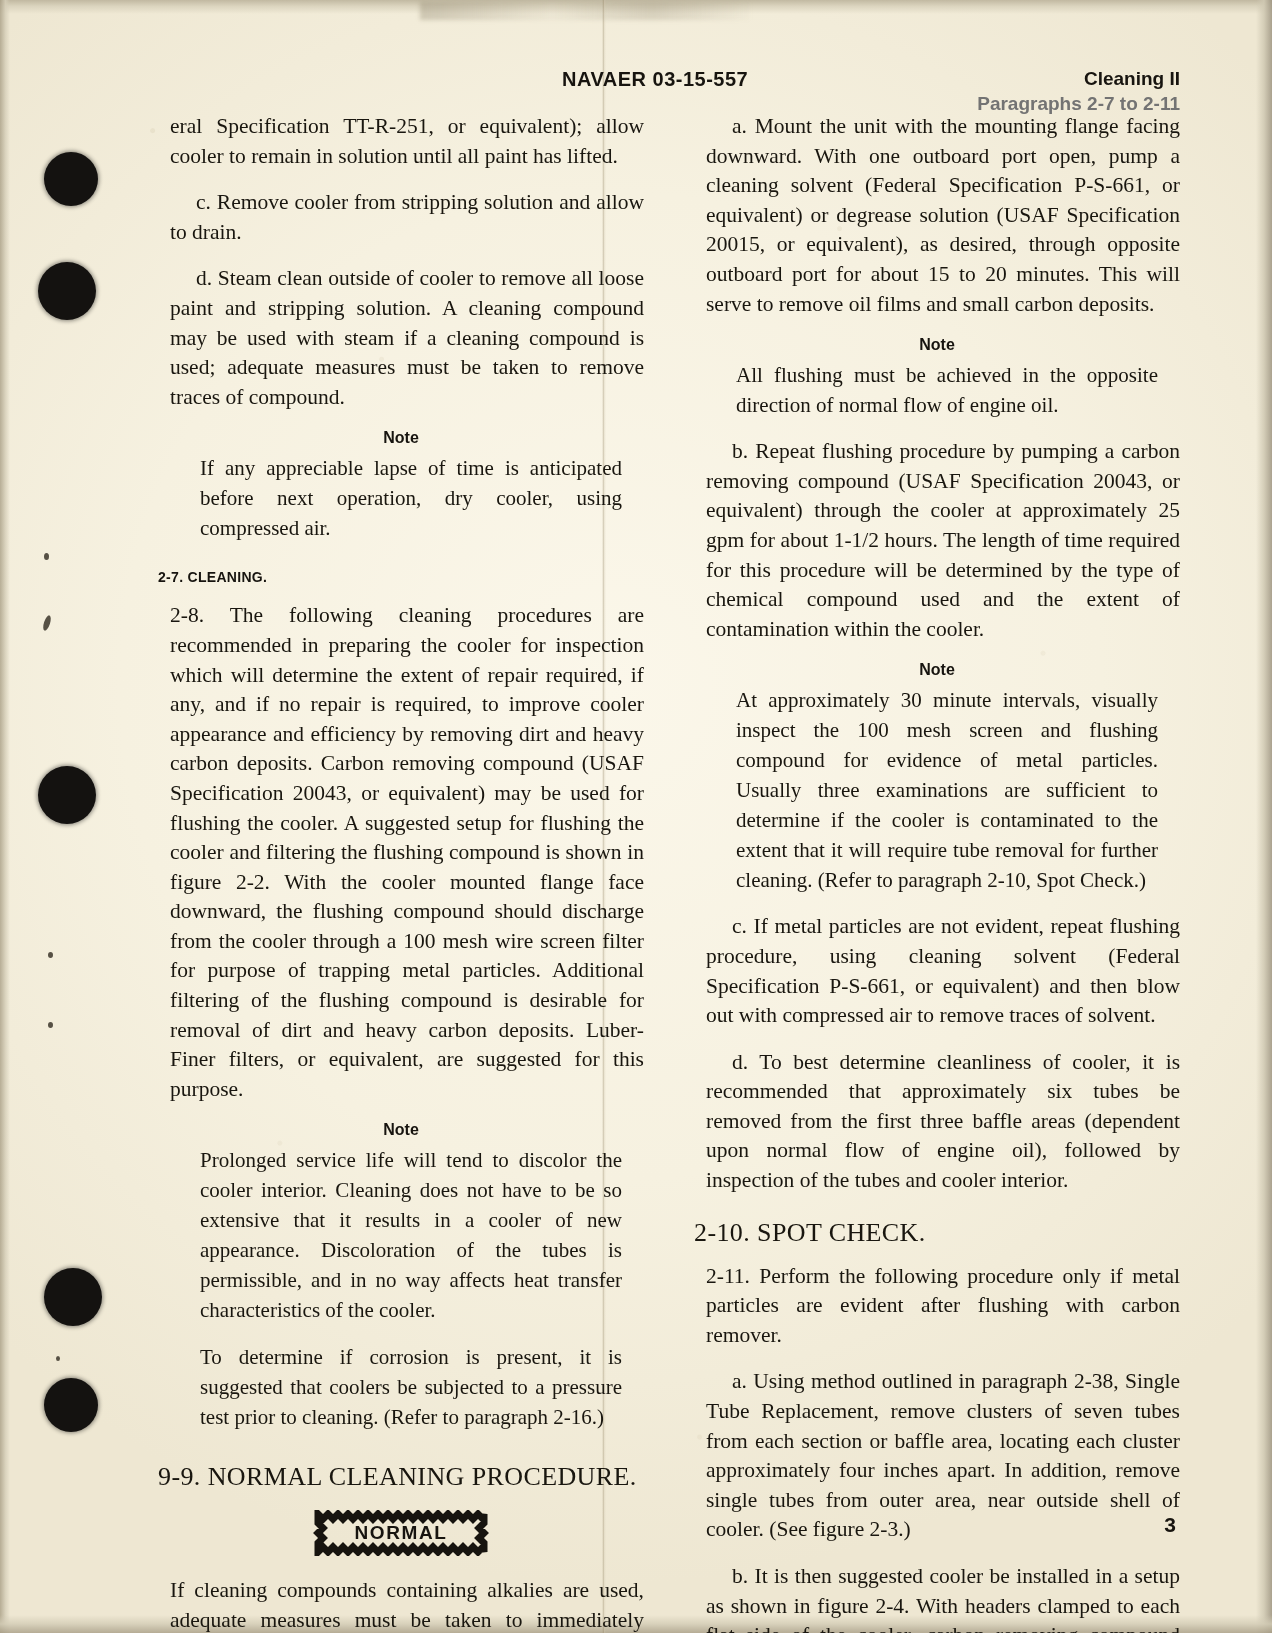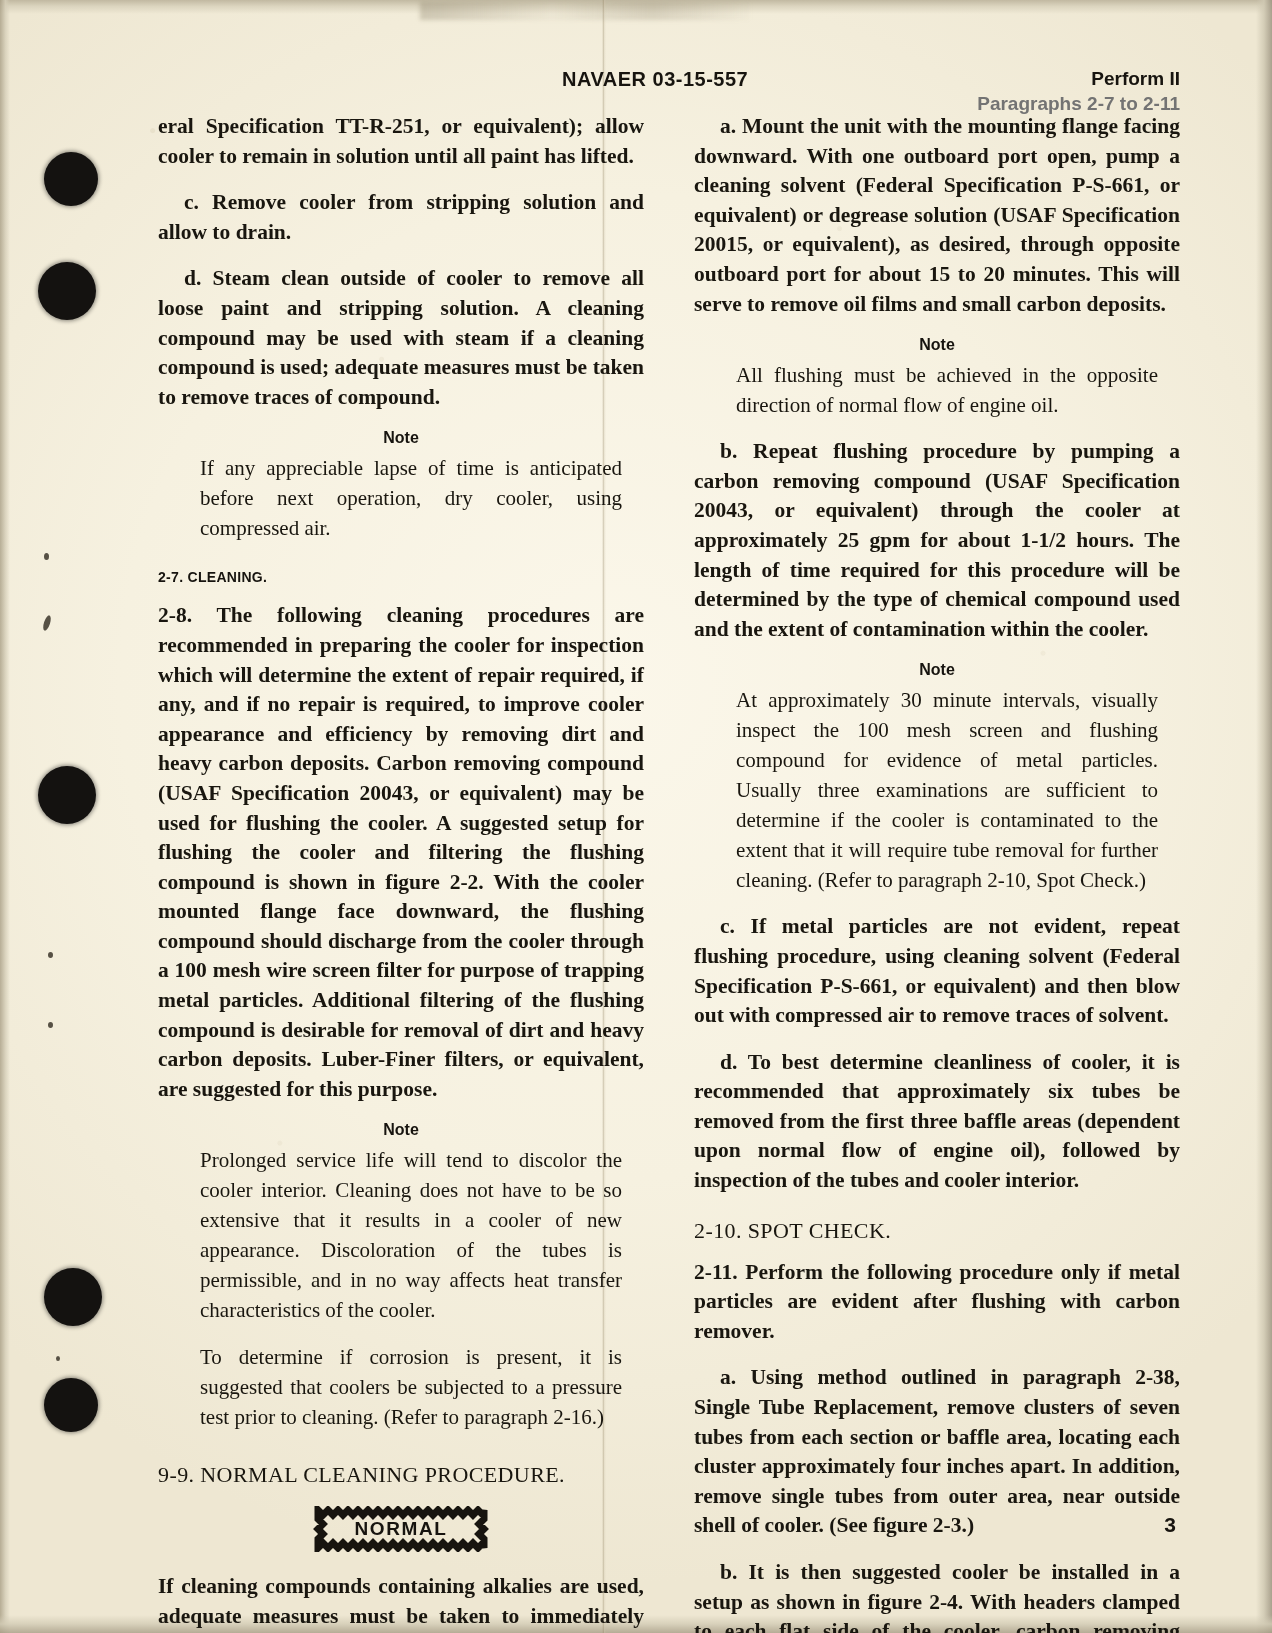--- a/index.html
+++ b/index.html
@@ -56,26 +56,26 @@
   #hdr .sect{position:absolute;right:0;top:0;text-align:right;font-family:"Liberation Sans",sans-serif;
     font-weight:bold;font-size:19px;color:#17140f;}
   #hdr .paras{position:absolute;right:0;top:25px;text-align:right;font-family:"Liberation Sans",sans-serif;
     font-weight:bold;font-size:19px;color:#737373;}
 
   .col{position:absolute;top:112px;width:486px;color:#19160f;}
   #colL{left:158px;}
   #colR{left:694px;}
 
   p.body{
-    margin:0 0 17px 0;
+    margin:0 0 17px 12px;
     font-size:21.5px;
     line-height:29.6px;
     text-align:justify;
     text-justify:inter-word;
-    -webkit-hyphens:none;hyphens:none;font-weight:bold;
+    -webkit-hyphens:none;hyphens:none;
   }
   p.ind{text-indent:26px;}
   p.tight{margin-bottom:0;}
   .note-head{
     text-align:center;
     font-family:"Liberation Sans",sans-serif;
     font-weight:bold;
     font-size:16px;
     margin:16px 0 6px 0;
     color:#17140f;
@@ -93,21 +93,21 @@
     font-family:"Liberation Sans",sans-serif;
     font-weight:bold;
     font-size:14px;
     letter-spacing:.3px;
     color:#17140f;
   }
   h3.sec-serif{
     margin:30px 0 18px 0;
     font-family:"Liberation Serif",serif;
     font-weight:normal;
-    font-size:22px;
+    font-size:26px;
     letter-spacing:.4px;
     color:#19160f;
   }
   h3.sec-serif.small-gap{margin:22px 0 14px 0;}
 
   
   .caution-wrap{display:flex;justify-content:center;margin:16px 0 20px 0;}
   .caution{position:relative;width:180px;height:46px;}
   .caution svg{position:absolute;inset:0;}
   .caution .label{
@@ -142,21 +142,21 @@
   <div class="speck" style="left:44px;top:615px;width:6px;height:16px;transform:rotate(18deg);"></div>
   <div class="speck" style="left:48px;top:952px;width:5px;height:6px;"></div>
   <div class="speck" style="left:48px;top:1022px;width:5px;height:6px;"></div>
   <div class="speck" style="left:56px;top:1356px;width:4px;height:5px;"></div>
 </div>
 
 <div id="content">
 
   <div id="hdr">
     <div class="navaer">NAVAER 03-15-557</div>
-    <div class="sect">Perform II</div>
+    <div class="sect">Cleaning II</div>
     <div class="paras">Paragraphs 2-7 to 2-11</div>
   </div>
 
   <div class="col" id="colL">
     <p class="body">eral Specification TT-R-251, or equivalent); allow cooler to remain in solution until all paint has lifted.</p>
     <p class="body ind">c. Remove cooler from stripping solution and allow to drain.</p>
     <p class="body ind">d. Steam clean outside of cooler to remove all loose paint and stripping solution. A cleaning compound may be used with steam if a cleaning compound is used; adequate measures must be taken to remove traces of compound.</p>
 
     <div class="note-head">Note</div>
     <p class="note-body">If any appreciable lapse of time is anticipated before next operation, dry cooler, using compressed air.</p>

